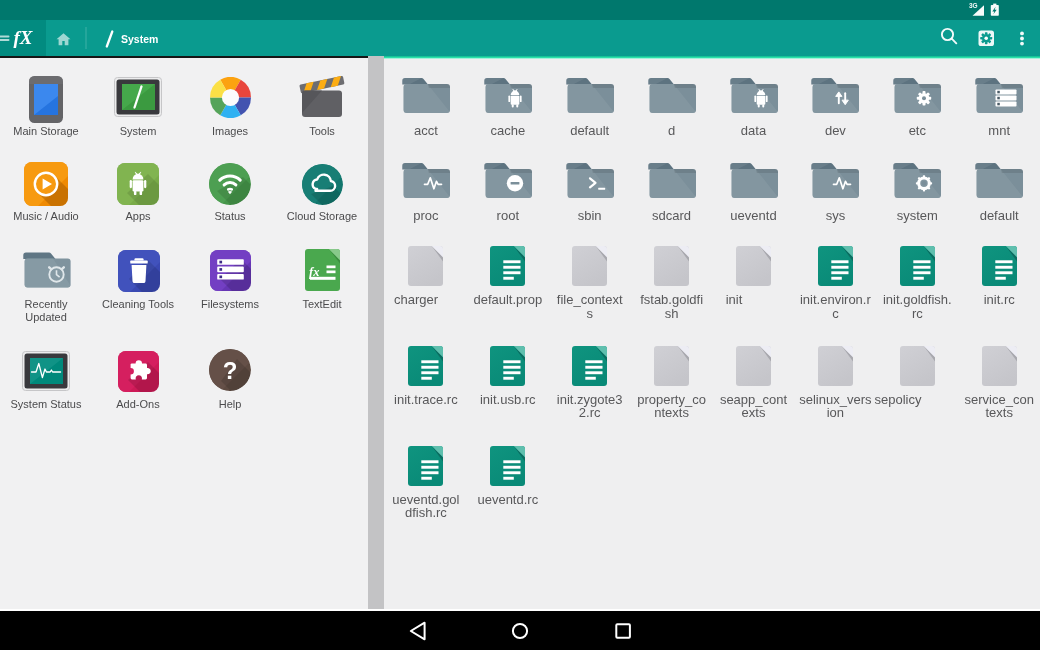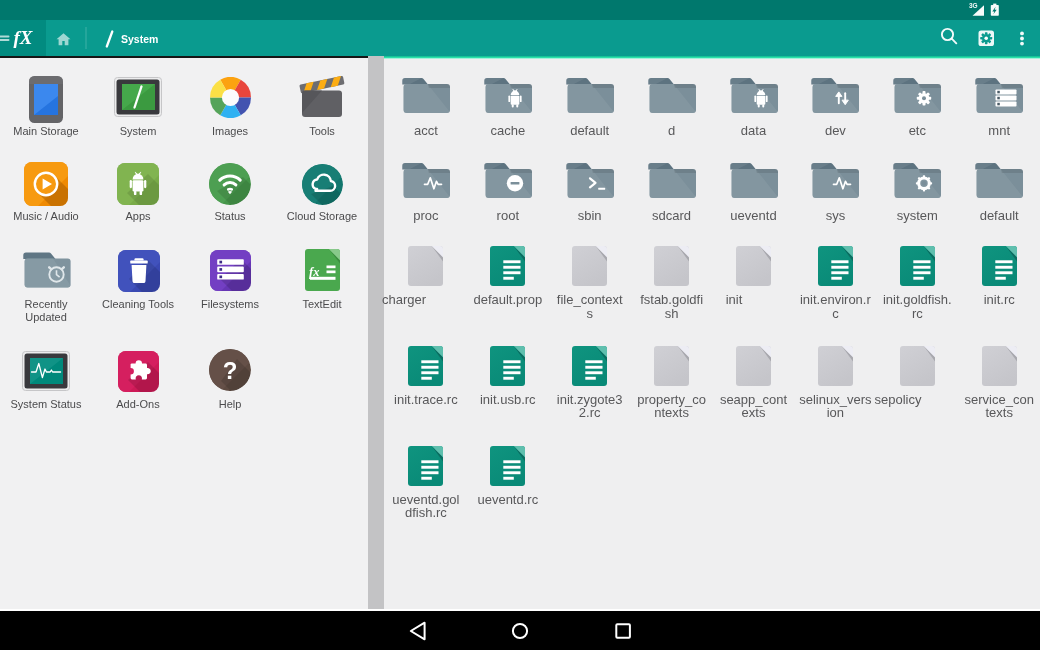--- a/index.html
+++ b/index.html
@@ -454,21 +454,21 @@
 <path d="M26 6 H45 a3 3 0 0 1 3 3 v1 H26.8 Z" fill="#000000" opacity="0.10"></path>
 </svg></div>
 <div class="a lb" style="left:958.2px;top:209.35px;width:82px">default</div>
 <div class="a" style="left:408.4px;top:246px"><svg width="35" height="40" viewBox="0 0 35 40">
 <path d="M3 0 H32 a3 3 0 0 1 3 3 V37 a3 3 0 0 1 -3 3 H3 a3 3 0 0 1 -3 -3 V3 a3 3 0 0 1 3 -3 Z" fill="url(#gpg)"></path>
 
 <path d="M23.8 0 L35 11.2 L35 15.5 Z" fill="#a8a8ae"></path>
 <path d="M23.8 0 H32 a3 3 0 0 1 3 3 V11.2 Z" fill="#ededf4"></path>
 
 </svg></div>
-<div class="a lb" style="left:363px;top:293.25px;width:82px">charger</div>
+<div class="a lb" style="left:375px;top:293.25px;width:82px">charger</div>
 <div class="a" style="left:490.3px;top:246px"><svg width="35" height="40" viewBox="0 0 35 40">
 <path d="M3 0 H32 a3 3 0 0 1 3 3 V37 a3 3 0 0 1 -3 3 H3 a3 3 0 0 1 -3 -3 V3 a3 3 0 0 1 3 -3 Z" fill="url(#tpg)"></path>
 
 <path d="M23.8 0 L35 11.2 L35 15.5 Z" fill="#0b6d60"></path>
 <path d="M23.8 0 H32 a3 3 0 0 1 3 3 V11.2 Z" fill="#5fbfae"></path>
 <g fill="#fff">
         <rect x="13.3" y="14.3" width="17.2" height="2.9"></rect>
         <rect x="13.3" y="19.8" width="17.2" height="2.9"></rect>
         <rect x="13.3" y="25.3" width="17.2" height="2.9"></rect>
         <rect x="13.3" y="30.8" width="10.5" height="2.9"></rect>

